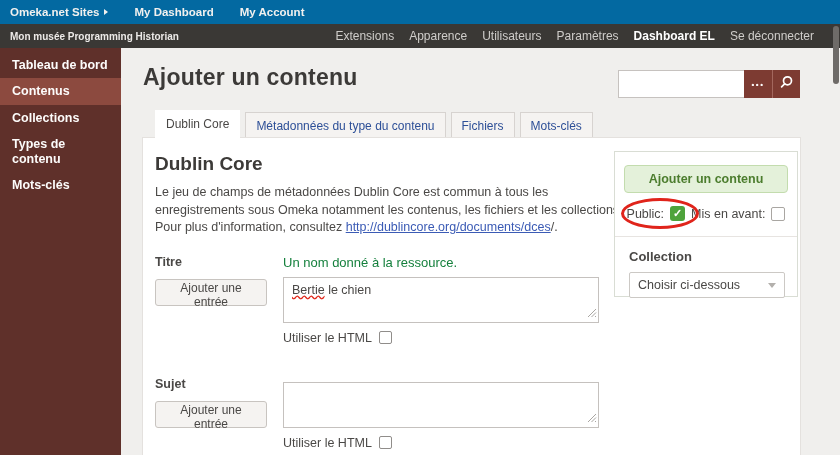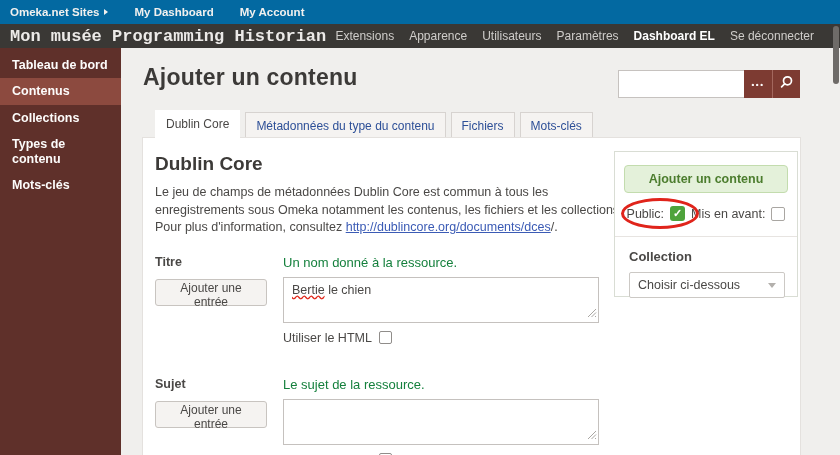--- a/index.html
+++ b/index.html
@@ -20,21 +20,21 @@
   }
   .caret-right {
     width:0; height:0; border-left:4px solid #f2f1ef;
     border-top:3.5px solid transparent; border-bottom:3.5px solid transparent;
     display:inline-block;
   }
   .admin-bar {
     height:24px; background:#3a3835; display:flex; align-items:center;
     justify-content:space-between; padding:0 26px 0 10px;
   }
-  .admin-bar .site-title { color:#eceae8; font-size:17px; font-weight:600;font-family:Liberation Mono, monospace; }
+  .admin-bar .site-title { color:#eceae8; font-size:10px; font-weight:600; }
   .admin-right { display:flex; gap:15px; align-items:center; }
   .admin-right .ab-link { color:#cfcdca; font-size:12px; cursor:pointer; white-space:nowrap; }
   .admin-right .welcome { color:#ffffff; font-weight:700; cursor:pointer; }
 
   
   .layout { display:flex; height:407px; }
   .sidebar { width:121px; background:#5f302a; padding-top:4px; flex-shrink:0; }
   .sidebar-item {
     padding:6px 12px; font-size:12.5px; font-weight:600; color:#fdfcfb;
     cursor:pointer; line-height:1.15;
@@ -243,21 +243,20 @@
           </div>
         </div>
       </div>
 
       <div class="field-row second">
         <div class="field-left">
           <div class="field-label">Sujet</div>
           <button class="add-entry-btn">Ajouter une entrée</button>
         </div>
         <div>
-          <div class="field-hint">Le sujet de la ressource.</div>
           <div class="textarea">
             <span></span>
             <span class="resize-handle">
               <svg width="10" height="10">
                   <path d="M9 1 L1 9 M9 4.5 L4.5 9 M9 8 L8 9" stroke="#a9a6a2" stroke-width="1" fill="none"></path>
                 </svg>
             </span>
           </div>
           <div class="use-html">
             <span>Utiliser le HTML</span>

